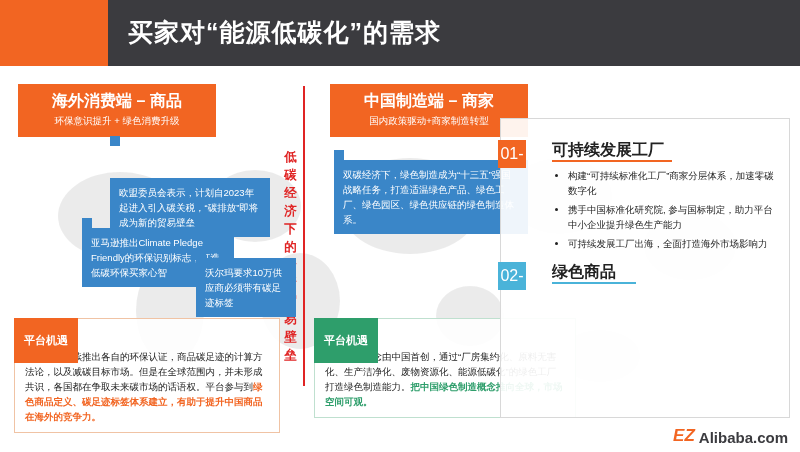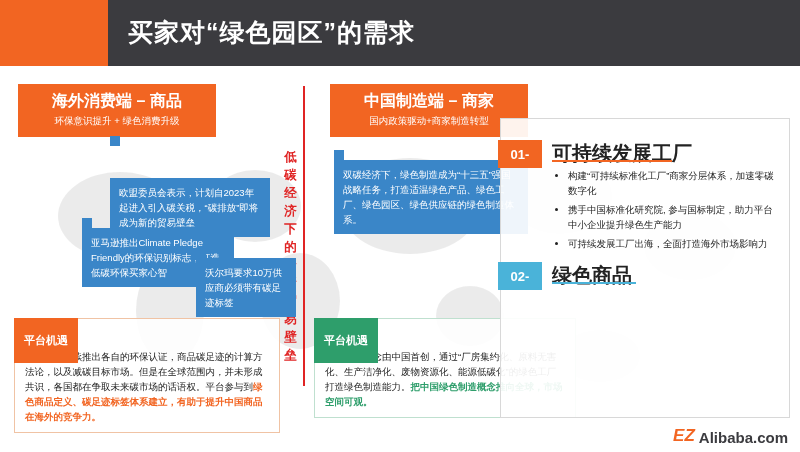--- a/index.html
+++ b/index.html
@@ -110,30 +110,30 @@
 
   
   .right-panel {
     position: absolute; top: 118px; left: 500px;
     width: 290px; height: 300px;
     border: 1px solid #d8d8d8;
     background: rgba(255,255,255,0.92);
   }
   .num-badge {
     position: absolute;
-    width: 44px; height: 28px;
+    width: 28px; height: 28px;
     background: #f26522; color: #ffffff;
-    font-size: 13px; font-weight: bold;
+    font-size: 16px; font-weight: normal;
     display: flex; align-items: center; justify-content: center;
   }
   .nb1 { top: 140px; left: 498px; }
   .nb2 { top: 262px; left: 498px; background: #4ab3d9; }
 
   .sec-title {
-    position: absolute; font-size: 20px; font-weight: bold; color: #222222;
+    position: absolute; font-size: 16px; font-weight: bold; color: #222222;
   }
   .st1 { top: 140px; left: 552px; }
   .st2 { top: 262px; left: 552px; }
 
   .bullets {
     position: absolute;
     font-size: 9.5px; line-height: 15px; color: #222222;
   }
   .bl1 { top: 168px; left: 556px; width: 226px; }
   .bl2 { top: 288px; left: 556px; width: 226px; }
@@ -157,21 +157,21 @@
   .logo-text { font-size: 15px; font-weight: bold; color: #3b3b3f; }
 </style>
 </head>
 <body>
 
 <div class="slide">
 
   <div class="header-bar">
     <div class="header-accent"></div>
   </div>
-  <div class="header-title">买家对“绿色园区”的需求</div>
+  <div class="header-title">买家对“能源低碳化”的需求</div>
 
   <div class="map-bg">
     <svg width="800" height="386" viewBox="0 0 800 386">
       <g fill="#d9d9d9">
         <ellipse cx="120" cy="150" rx="62" ry="44"></ellipse>
         <ellipse cx="170" cy="245" rx="34" ry="52"></ellipse>
         <ellipse cx="255" cy="140" rx="46" ry="36"></ellipse>
         <ellipse cx="300" cy="235" rx="40" ry="48"></ellipse>
         <ellipse cx="410" cy="140" rx="70" ry="48"></ellipse>
         <ellipse cx="470" cy="250" rx="34" ry="30"></ellipse>

